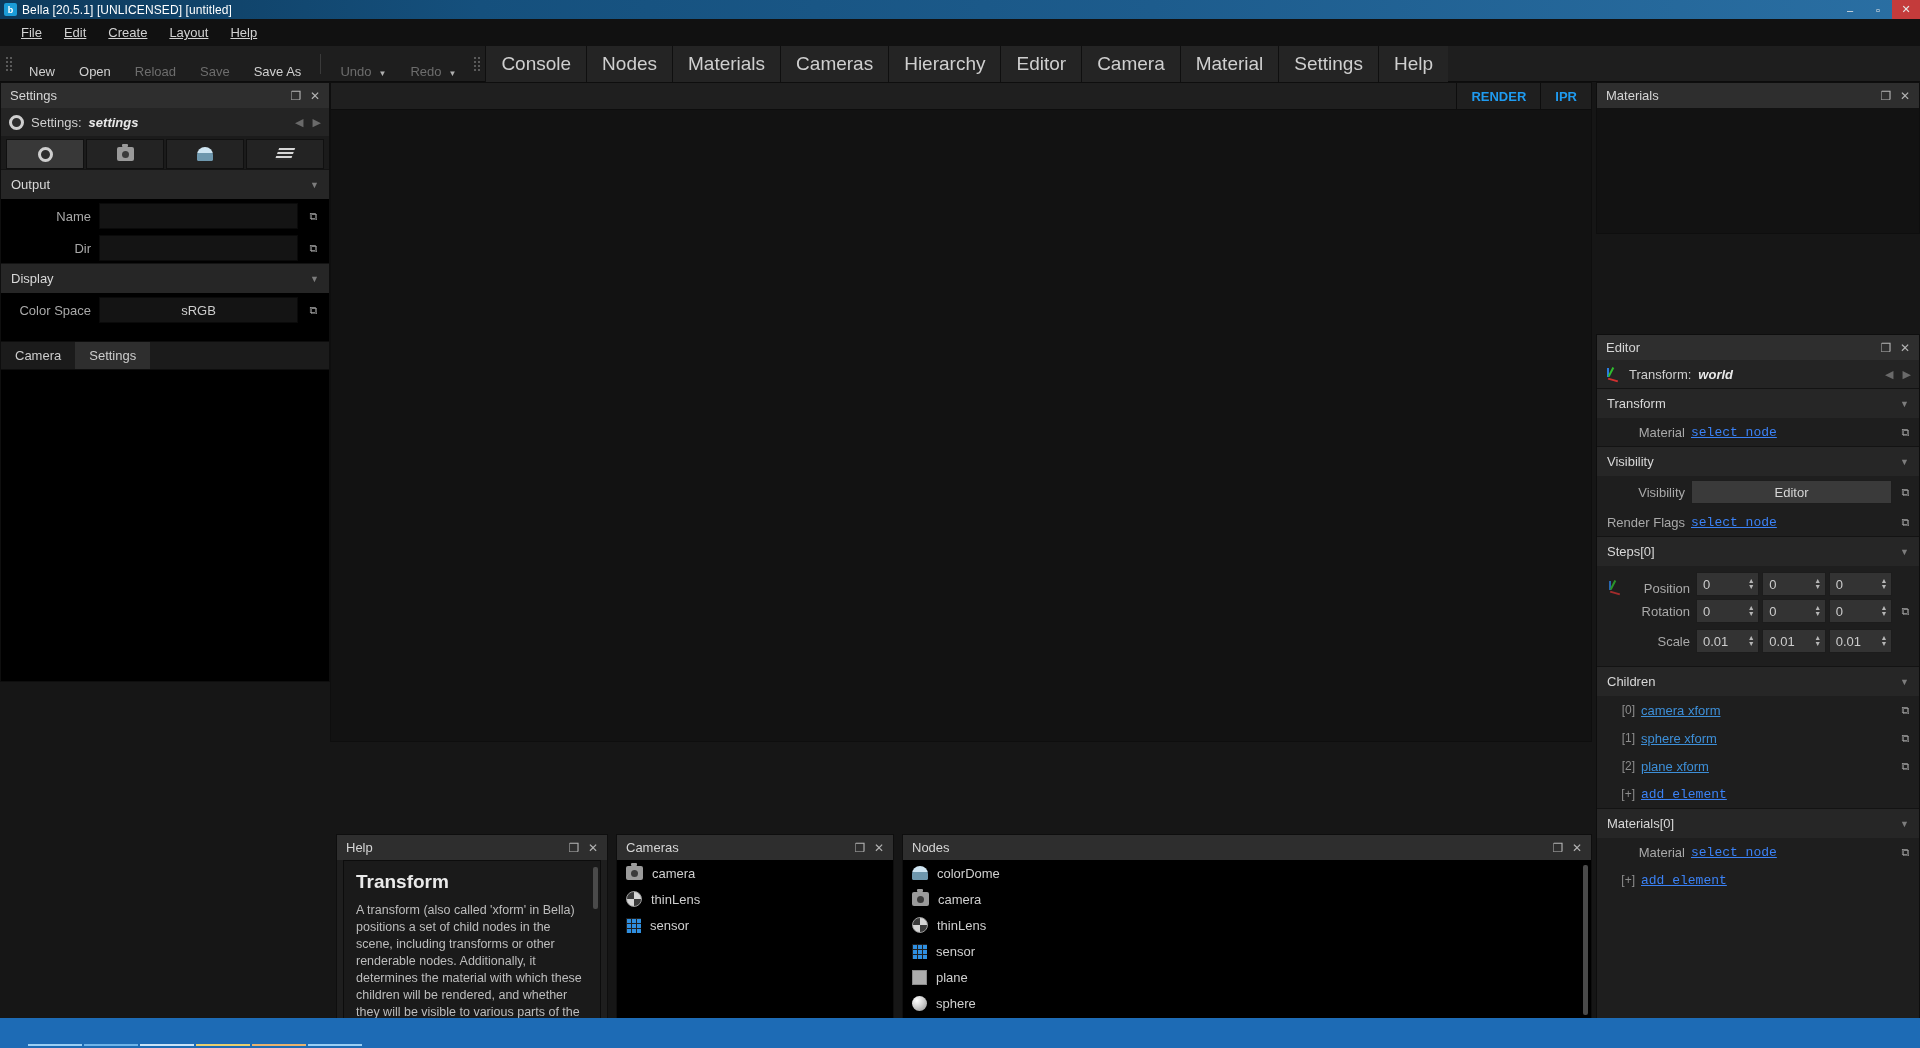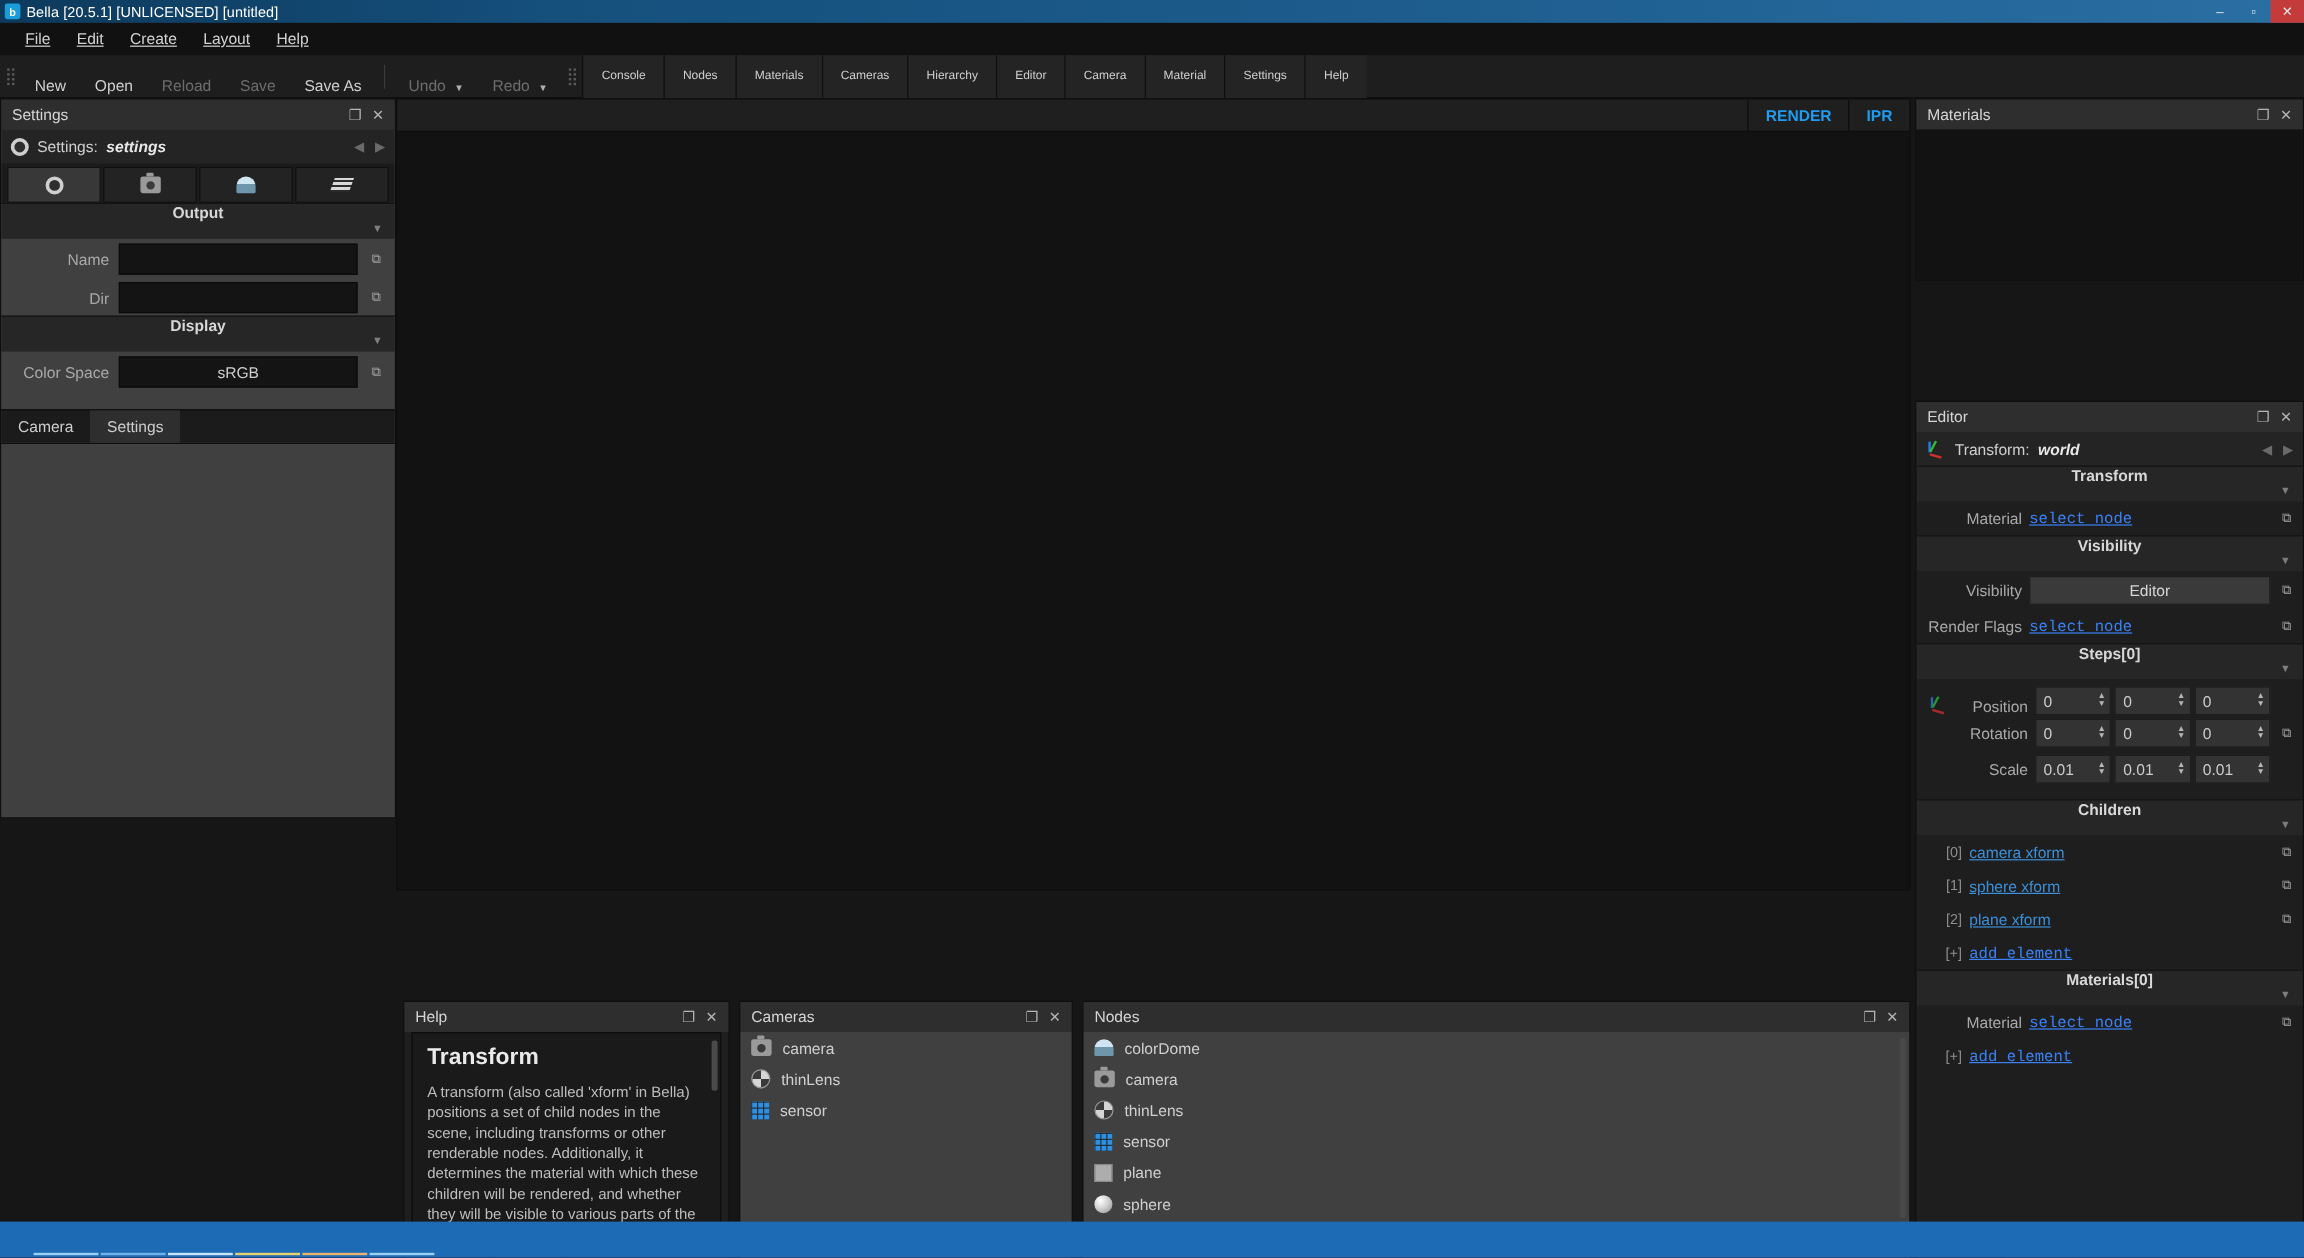--- a/index.html
+++ b/index.html
@@ -32,31 +32,31 @@
   
   .toolbar{height:36px;background:#1e1e1e;display:flex;align-items:center;
     border-bottom:1px solid #0c0c0c;}
   .grip{width:9px;height:24px;display:flex;flex-wrap:wrap;align-content:center;
     justify-content:center;gap:2px;margin:0 4px;}
   .grip i{width:2px;height:2px;background:#5a5a5a;display:block;}
   .tb-cmd{padding:5px 12px;font-size:13px;color:#d0d0d0;margin-top:16px;}
   .tb-cmd.dim{color:#6d6d6d;}
   .tb-sep{width:1px;height:20px;background:#3a3a3a;margin:0 7px;}
   .tb-cmd .caret{font-size:8px;margin-left:7px;color:#b0b0b0;}
-  .tabbtn{padding:6px 15px;font-size:10px;color:#cfcfcf;background:#242424;
+  .tabbtn{padding:6px 15px;font-size:19px;color:#cfcfcf;background:#242424;
     border-left:1px solid #0f0f0f; height:36px; display:flex;align-items:center;}
   
   .workspace{position:relative;width:1920px;height:966px;background:#161616;}
   .panel{position:absolute;background:#1e1e1e;border:1px solid #0e0e0e;}
   .panel-head{height:25px;background:#2e2e2e;display:flex;align-items:center;
     padding:0 6px 0 9px;color:#d5d5d5;font-size:13px;}
   .panel-head .ttl{flex:1;}
   .ph-icon{width:16px;height:16px;display:flex;align-items:center;justify-content:center;
     color:#b4b4b4;font-size:12px;margin-left:3px;}
-  .panel-body{position:absolute;top:25px;left:0;right:0;bottom:0;overflow:hidden;background:#404040;}
+  .panel-body{position:absolute;top:25px;left:0;right:0;bottom:0;overflow:hidden;background:#000000;}
 
   
   #hierarchy{left:0;top:0;width:330px;height:600px;}
   .tree-row{height:26px;display:flex;align-items:center;position:relative;padding-left:4px;}
   .tw{width:18px;display:flex;align-items:center;justify-content:center;color:#9a9a9a;font-size:8px;}
   .nodelabel{font-size:13px;color:#d0d0d0;margin-left:5px;}
   .ind{position:absolute;display:flex;align-items:center;gap:12px;right:74px;}
   .dot{width:15px;height:15px;border-radius:50%;background:#4a4a4a;}
   .sq{width:15px;height:15px;background:#1479d0;}
   
@@ -89,21 +89,21 @@
   #settings{left:0;top:700;width:330px;height:288px;}
   .subhead{height:28px;display:flex;align-items:center;padding:0 8px;gap:7px;
     background:#242424;color:#cfcfcf;font-size:13px;}
   .subhead .name{font-style:italic;font-weight:bold;color:#e8e8e8;}
   .navarrows{margin-left:auto;display:flex;gap:9px;color:#6a6a6a;font-size:11px;}
   .icontabs{display:flex;height:33px;background:#1b1b1b;padding:3px 5px 0 5px;gap:2px;}
   .icontab{flex:1;display:flex;align-items:center;justify-content:center;
     background:#232323;border:1px solid #101010;}
   .icontab.active{background:#383838;}
   .sect{height:30px;background:#262626;display:flex;align-items:center;
-    padding:0 10px;font-weight:bold;color:#d8d8d8;font-size:13px;border-top:1px solid #131313;flex-direction:column;}
+    padding:0 10px;font-weight:normal;color:#d8d8d8;font-size:13px;border-top:1px solid #131313;}
   .sect .chev{margin-left:auto;color:#7d7d7d;font-size:9px;}
   .prow{height:34px;display:flex;align-items:center;padding:0 8px;gap:8px;}
   .plabel{width:82px;text-align:right;color:#a9a9a9;font-size:13px;}
   .pfield{flex:1;height:26px;background:#141414;border:1px solid #0a0a0a;
     display:flex;align-items:center;justify-content:center;color:#cdcdcd;font-size:13px;}
   .extico{width:15px;height:15px;color:#9e9e9e;font-size:11px;display:flex;
     align-items:center;justify-content:center;}
   
   .btabs{position:absolute;left:0;bottom:0;height:28px;width:100%;
     background:#1b1b1b;display:flex;align-items:stretch;border-top:1px solid #0d0d0d;}

